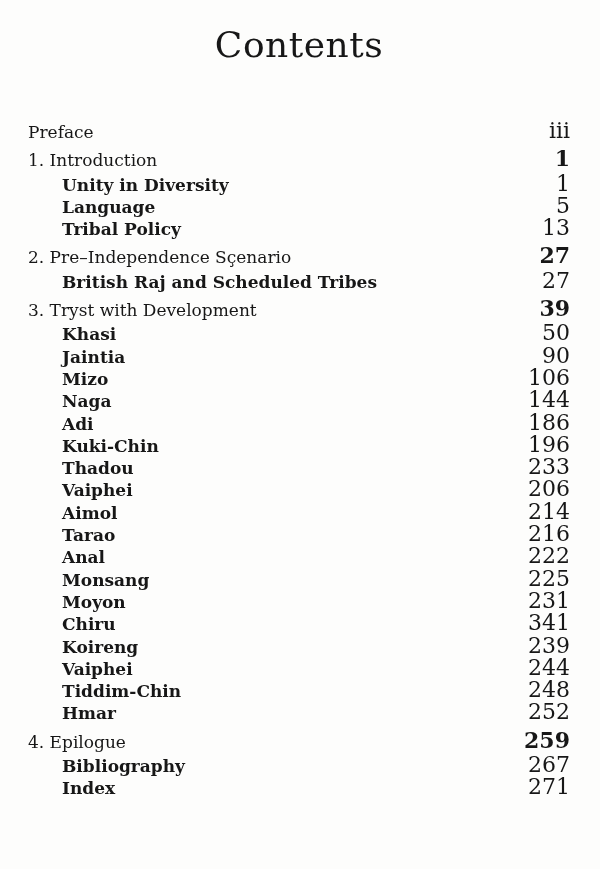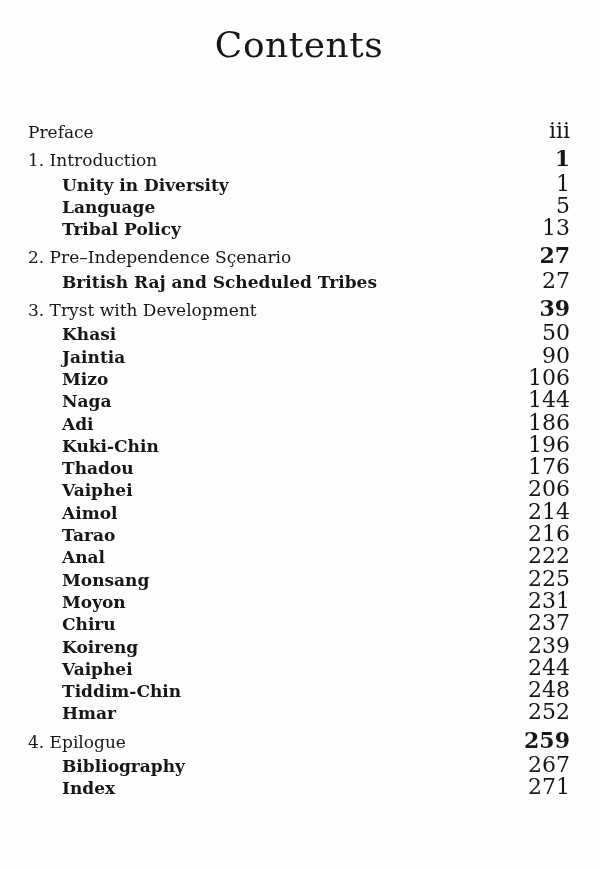--- a/index.html
+++ b/index.html
@@ -113,21 +113,21 @@
       <div class="toc-row sub">
         <span class="toc-label">Adi</span>
         <span class="toc-page">186</span>
       </div>
       <div class="toc-row sub">
         <span class="toc-label">Kuki-Chin</span>
         <span class="toc-page">196</span>
       </div>
       <div class="toc-row sub">
         <span class="toc-label">Thadou</span>
-        <span class="toc-page">176</span>
+        <span class="toc-page">233</span>
       </div>
       <div class="toc-row sub">
         <span class="toc-label">Vaiphei</span>
         <span class="toc-page">206</span>
       </div>
       <div class="toc-row sub">
         <span class="toc-label">Aimol</span>
         <span class="toc-page">214</span>
       </div>
       <div class="toc-row sub">
@@ -141,21 +141,21 @@
       <div class="toc-row sub">
         <span class="toc-label">Monsang</span>
         <span class="toc-page">225</span>
       </div>
       <div class="toc-row sub">
         <span class="toc-label">Moyon</span>
         <span class="toc-page">231</span>
       </div>
       <div class="toc-row sub">
         <span class="toc-label">Chiru</span>
-        <span class="toc-page">237</span>
+        <span class="toc-page">341</span>
       </div>
       <div class="toc-row sub">
         <span class="toc-label">Koireng</span>
         <span class="toc-page">239</span>
       </div>
       <div class="toc-row sub">
         <span class="toc-label">Vaiphei</span>
         <span class="toc-page">244</span>
       </div>
       <div class="toc-row sub">

